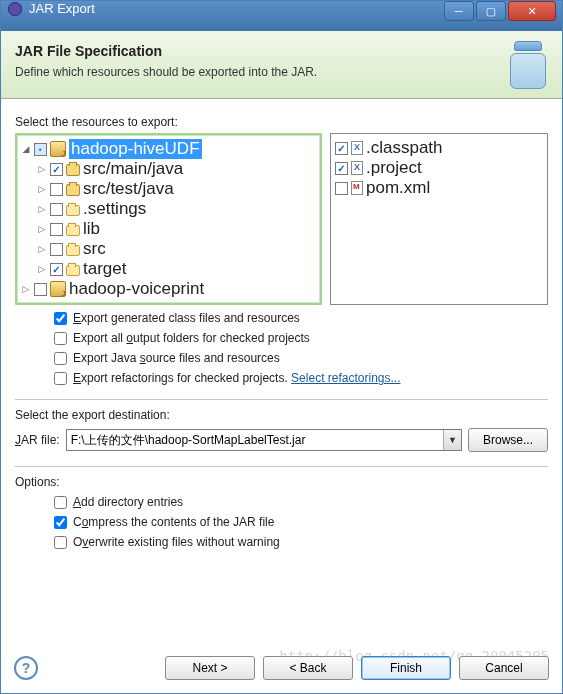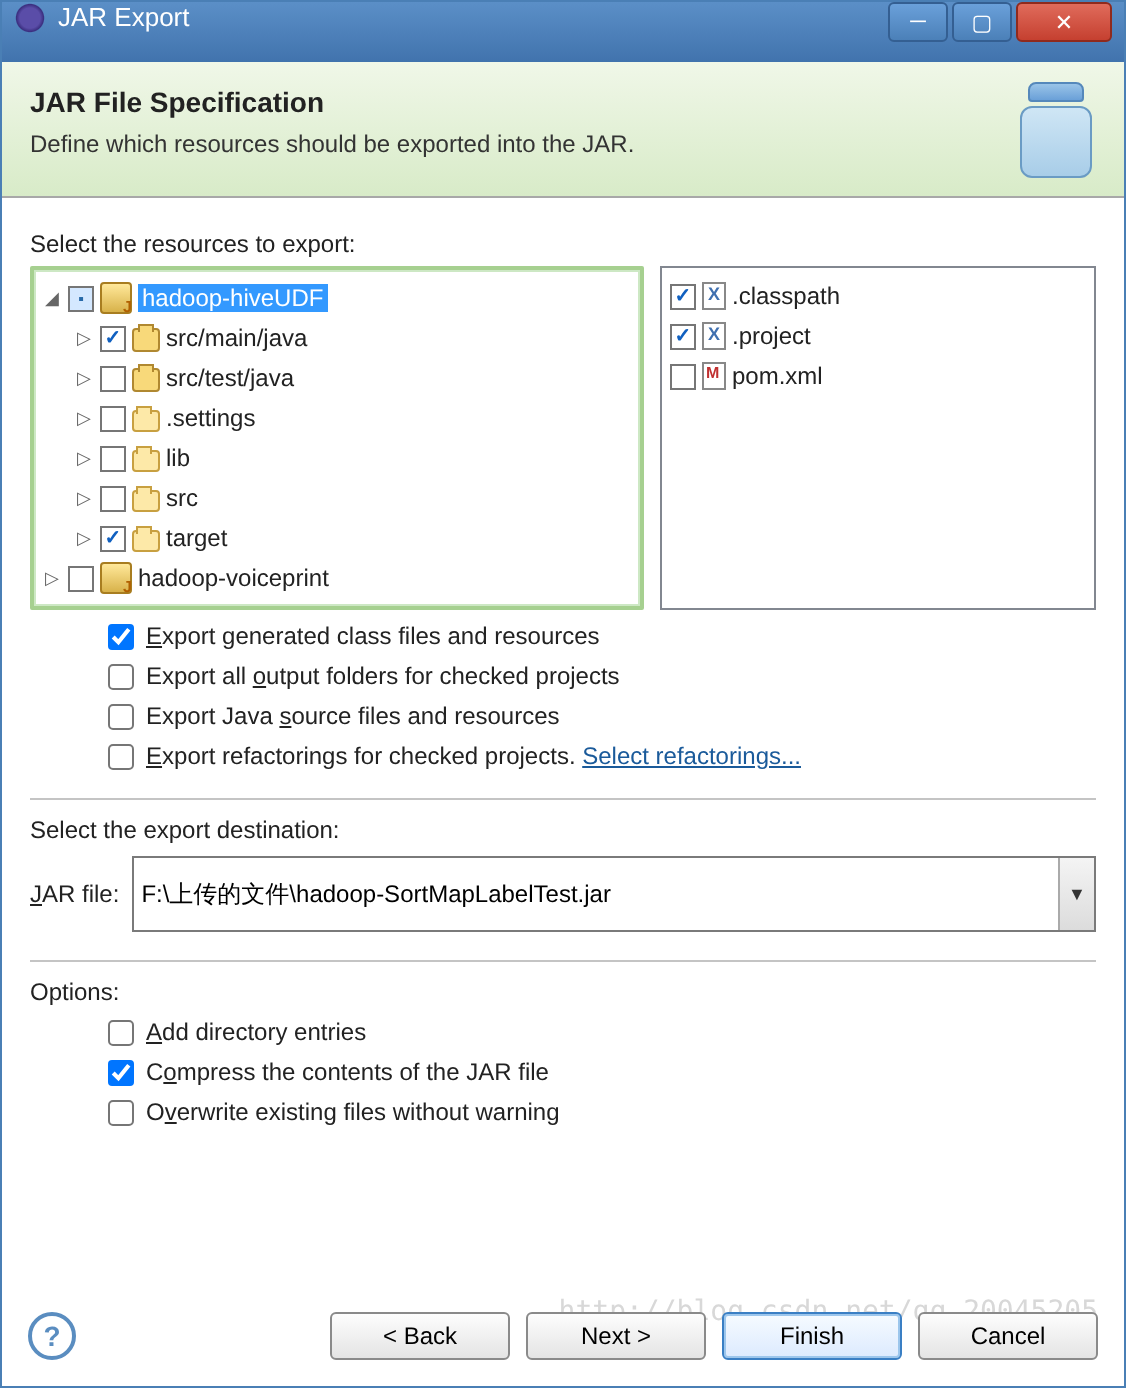--- a/index.html
+++ b/index.html
@@ -33,29 +33,29 @@
 .ico.prj { background:linear-gradient(#ffe89a,#d8b24a); border:1px solid #a87d20; border-radius:2px; position:relative; }
 .ico.prj::after { content:"J"; position:absolute; right:-1px; bottom:-2px; font-size:8px; color:#b06000; font-weight:bold; }
 .ico.pkg { background:#f8d97a; border:1px solid #b08830; border-radius:2px; width:14px; height:12px; margin-top:2px; position:relative; }
 .ico.pkg::before { content:""; position:absolute; left:2px; top:-3px; width:6px; height:3px; background:#f8d97a; border:1px solid #b08830; border-bottom:none; }
 .ico.fld { background:#fde9a8; border:1px solid #c8a040; border-radius:2px; width:14px; height:11px; margin-top:3px; position:relative; }
 .ico.fld::before { content:""; position:absolute; left:1px; top:-3px; width:6px; height:3px; background:#fde9a8; border:1px solid #c8a040; border-bottom:none; }
 .ico.xfile { background:#fff; border:1px solid #888; width:12px; height:14px; position:relative; }
 .ico.xfile::after { content:"X"; position:absolute; left:2px; top:0; font-size:9px; color:#4070b0; font-weight:bold; }
 .ico.mfile { background:#fff; border:1px solid #888; width:12px; height:14px; position:relative; }
 .ico.mfile::after { content:"M"; position:absolute; left:1px; top:0; font-size:8px; color:#c03030; font-weight:bold; }
-.nlabel { font-size:12px; }
+.nlabel { font-size:17px; }
 .sel { background:#3399ff; color:#fff; padding:0 2px; }
 .optrow { display:flex; align-items:center; gap:6px; margin-top:6px;padding-left:39px; }
 .optrow input[type=checkbox] { width:13px; height:13px; }
 .optrow .txt u { text-decoration:underline; }
 .link { color:#1a5a9a; text-decoration:underline; cursor:pointer; }
 .destrow { display:flex; align-items:center; gap:6px; margin-top:6px; }
 .destrow .lbl { white-space:nowrap; }
-.destrow .combo { flex:1; display:flex; border:1px solid #7a7a7a; background:#737373; height:38px; }
+.destrow .combo { flex:1; display:flex; border:1px solid #7a7a7a; background:#737373; height:22px; }
 .destrow .combo input { flex:1; border:none; padding:0 4px; font-size:12px; outline:none; }
 .destrow .combo .dd { width:18px; border-left:1px solid #aaa; display:flex; align-items:center; justify-content:center; color:#333; font-size:9px; background:linear-gradient(#f4f4f4,#dcdcdc); }
 .btn { height:24px; padding:0 14px; background:linear-gradient(#fdfdfd,#e4e4e4); border:1px solid #8a8a8a; border-radius:3px; font-size:12px; cursor:pointer; }
 .btn.primary { border:1px solid #3a7fc4; box-shadow:0 0 0 1px #9cc6ec inset; background:linear-gradient(#f6fbff,#dceafe); }
 .buttons { position:absolute; bottom:14px; left:14px; right:14px; display:flex; align-items:center; }
 .buttons .help { width:24px; height:24px; border:2px solid #5a8dc0; border-radius:50%; color:#5a8dc0; display:flex; align-items:center; justify-content:center; font-size:14px; font-weight:bold; cursor:pointer; }
 .buttons .spacer { flex:1; }
 .buttons .btn { width:90px; margin-left:8px; }
 .sep { height:1px; background:#c4c4c4; margin:14px 0 8px 0; }
 .watermark { position:absolute; bottom:30px; right:14px; color:#d8d8d8; font-size:14px; font-family:monospace; }
@@ -171,20 +171,21 @@
 
   <div class="sep"></div>
 
   <div class="label">Select the export destination:</div>
   <div class="destrow">
     <span class="lbl"><u>J</u>AR file:</span>
     <div class="combo">
       <input type="text" value="F:\上传的文件\hadoop-SortMapLabelTest.jar" style="">
       <span class="dd">▼</span>
     </div>
+    <button class="btn"><span>Browse...</span></button>
   </div>
 
   <div class="sep"></div>
 
   <div class="label">Options:</div>
   <div class="optrow">
     <input type="checkbox" style="">
     <span class="txt"><u>A</u>dd directory entries</span>
   </div>
   <div class="optrow">
@@ -195,17 +196,17 @@
     <input type="checkbox" style="">
     <span class="txt">O<u>v</u>erwrite existing files without warning</span>
   </div>
 </div>
 
 <div class="watermark">http://blog.csdn.net/qq_20045205</div>
 
 <div class="buttons">
   <div class="help">?</div>
   <div class="spacer"></div>
+  <button class="btn">Next &gt;</button>
   <button class="btn">&lt; Back</button>
-  <button class="btn">Next &gt;</button>
   <button class="btn primary">Finish</button>
   <button class="btn">Cancel</button>
 </div>
 
 </body></html>

